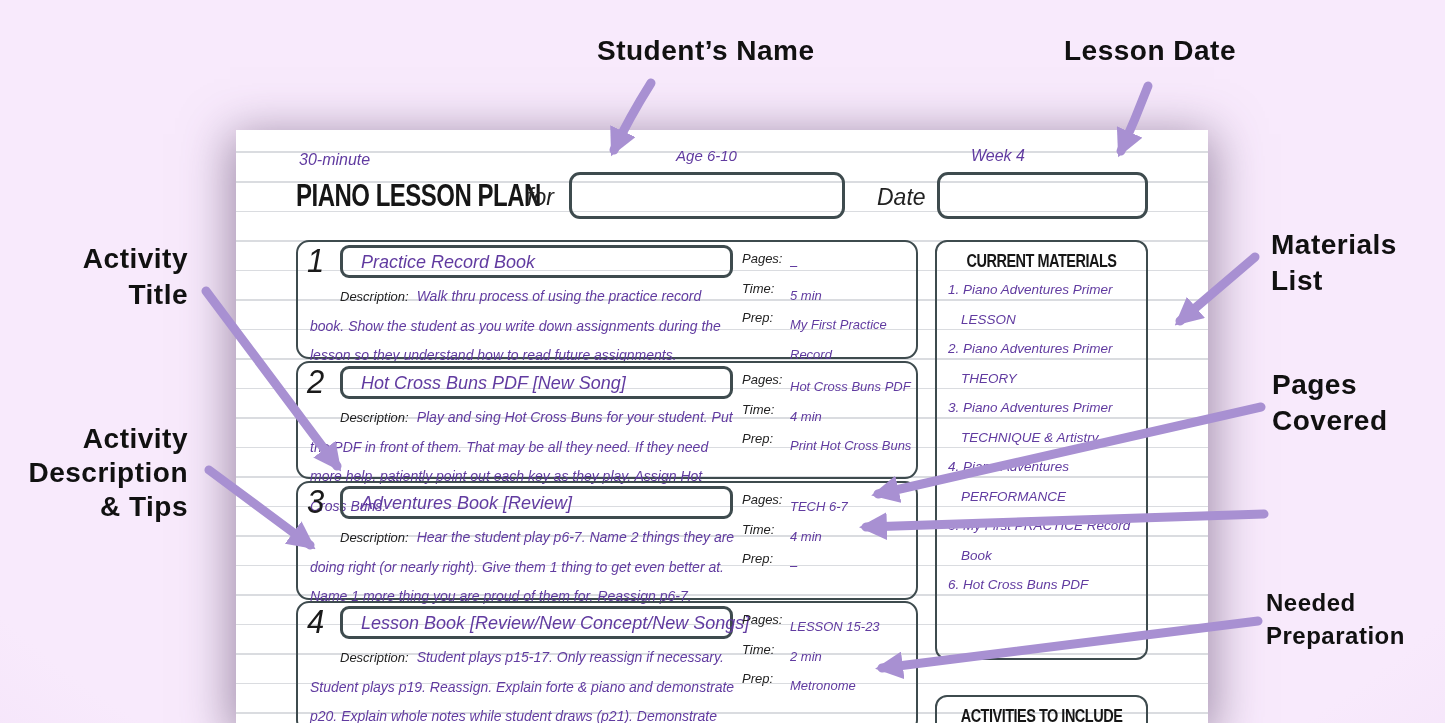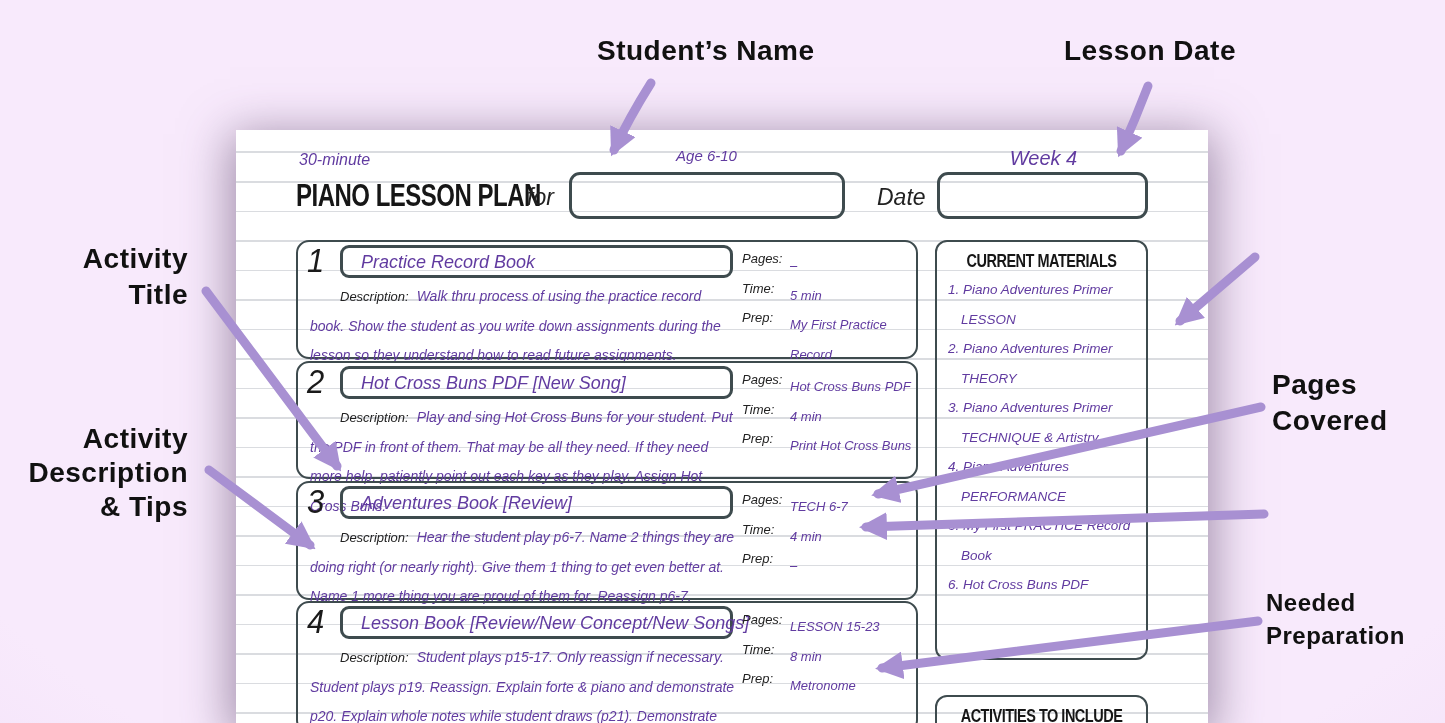--- a/index.html
+++ b/index.html
@@ -30,21 +30,21 @@
   .condensed { font-weight:700; color:#161616; transform:scaleY(1.3); transform-origin:0 0; letter-spacing:-0.5px; white-space:nowrap; }
 
   .duration   { position:absolute; left:63px;  top:21px;  font-size:16px; }
   .doc-title  { position:absolute; left:60px;  top:47px;  font-size:24px; }
   .for-label  { position:absolute; left:291px; top:54px;  font-size:23px; }
   .field-box  { position:absolute; top:42px; height:47px; border:3px solid #3e4b4e; border-radius:11px; background:transparent; }
   .name-box   { left:333px; width:276px; }
   .date-box   { left:701px; width:211px; }
   .age-hint   { position:absolute; left:403px; top:17px; width:135px; text-align:center; font-size:15px; }
   .date-label { position:absolute; left:641px; top:54px; font-size:23px;font-style:italic; }
-  .week-hint  { position:absolute; left:735px; top:17px; width:145px; text-align:center; font-size:20px; }
+  .week-hint  { position:absolute; left:735px; top:17px; width:145px; text-align:left; font-size:16px; }
 
   
   .activity {
     position:absolute; left:60px; width:622px;
     border:2.5px solid #3e4b4e; border-radius:13px; background:transparent;
   }
   .activity .num {
     position:absolute; left:9px; top:1px; font-size:31px; color:#1a1a1a;
     transform:scaleY(1.05); transform-origin:0 0;
   }
@@ -178,21 +178,21 @@
       <div class="title-box">
         <span class="hand">Lesson Book  [Review/New Concept/New Songs]</span>
       </div>
       <p class="desc hand"><span class="dlabel handbk">Description:</span><span>Student plays p15-17. Only reassign if necessary. Student plays p19. Reassign. Explain forte &amp; piano and demonstrate p20. Explain whole notes while student draws (p21). Demonstrate p22-23. Assign p19-23.</span></p>
       <div class="fieldrow row-pages">
         <span class="flabel handbk">Pages:</span>
         <span class="fvalue hand">LESSON 15-23</span>
       </div>
       <div class="fieldrow row-time">
         <span class="flabel handbk">Time:</span>
-        <span class="fvalue hand">8 min</span>
+        <span class="fvalue hand">2 min</span>
       </div>
       <div class="fieldrow row-prep">
         <span class="flabel handbk">Prep:</span>
         <span class="fvalue hand">Metronome</span>
       </div>
     </div>
 
     <div class="panel materials-panel">
       <div class="panel-title condensed" style="transform-origin:50% 0;">CURRENT MATERIALS</div>
       <ul class="materials-items">
@@ -218,20 +218,24 @@
     <div>Activity</div>
     <div>Title</div>
   </div>
 
   <div class="callout right co-actdesc">
     <div>Activity</div>
     <div>Description</div>
     <div>&amp; Tips</div>
   </div>
 
+  <div class="callout co-mats">
+    <div>Materials</div>
+    <div>List</div>
+  </div>
 
   <div class="callout co-pages">
     <div>Pages</div>
     <div>Covered</div>
   </div>
 
 
   <div class="callout co-prep">
     <div>Needed</div>
     <div>Preparation</div>

